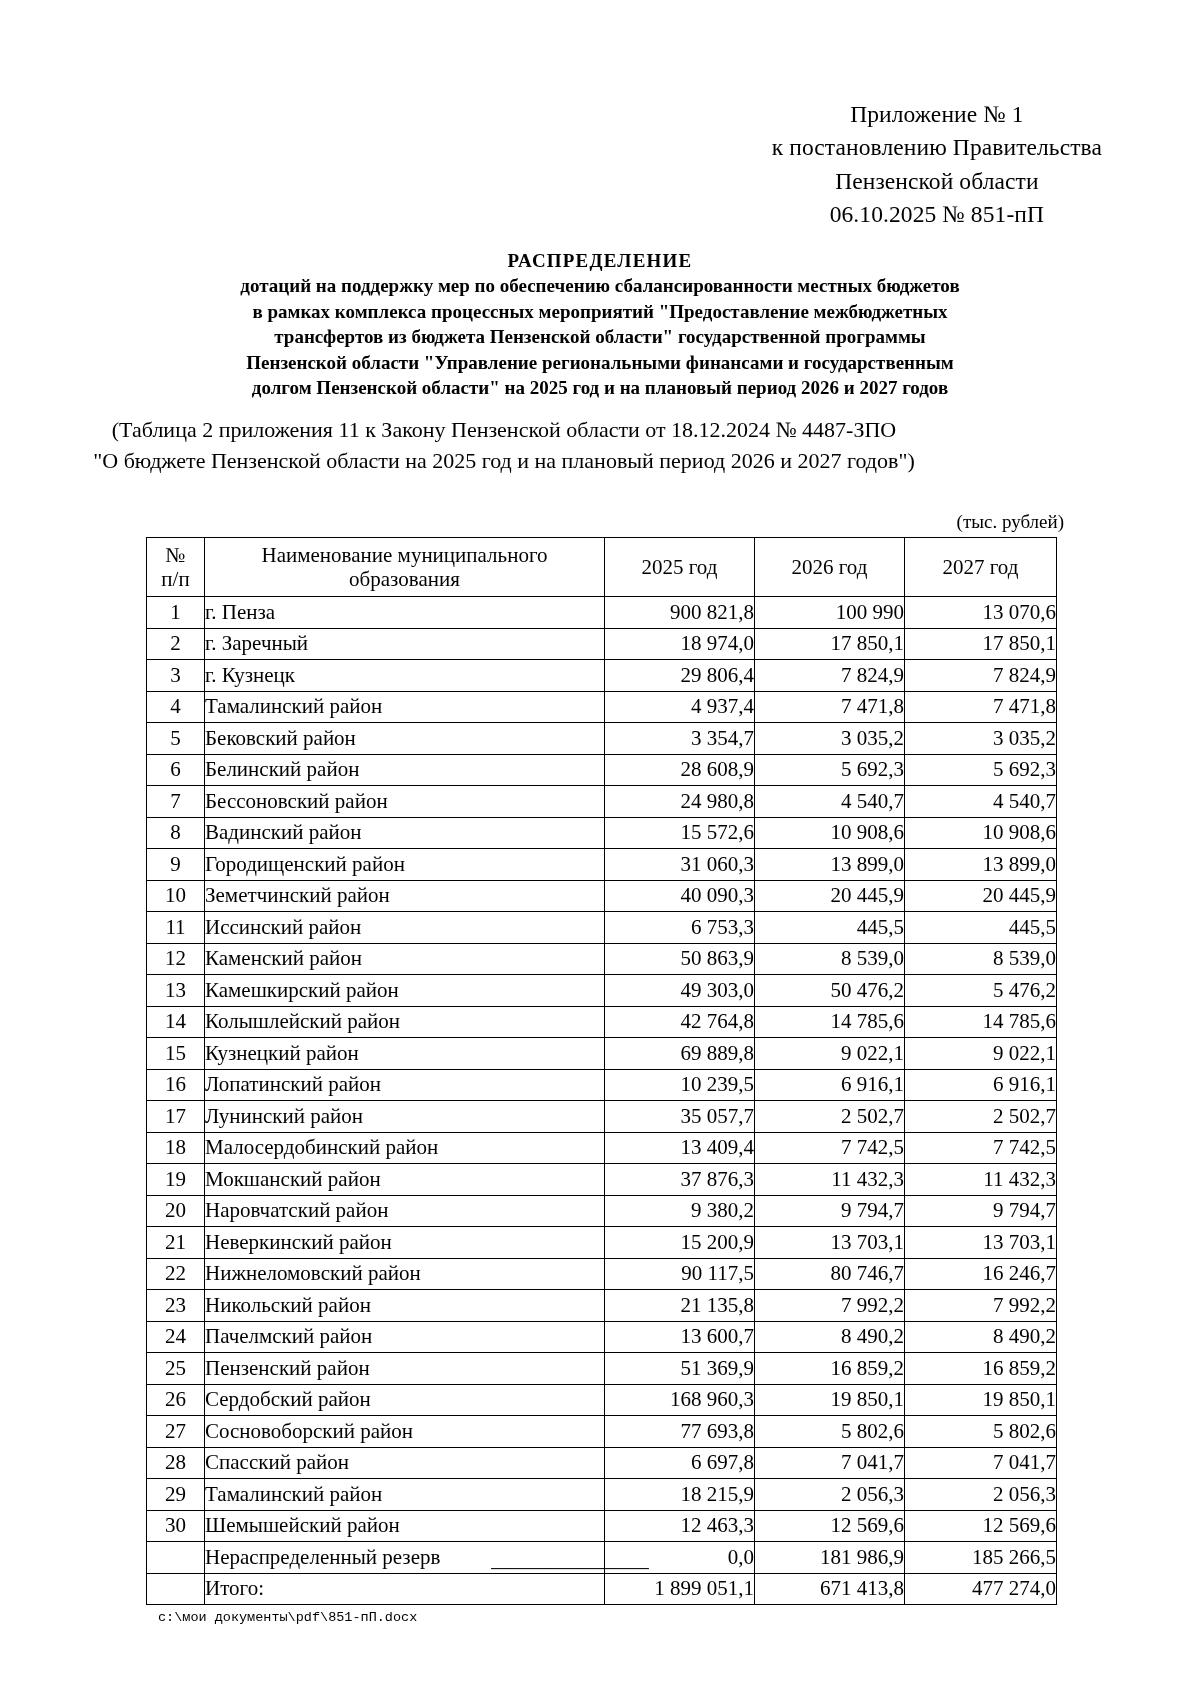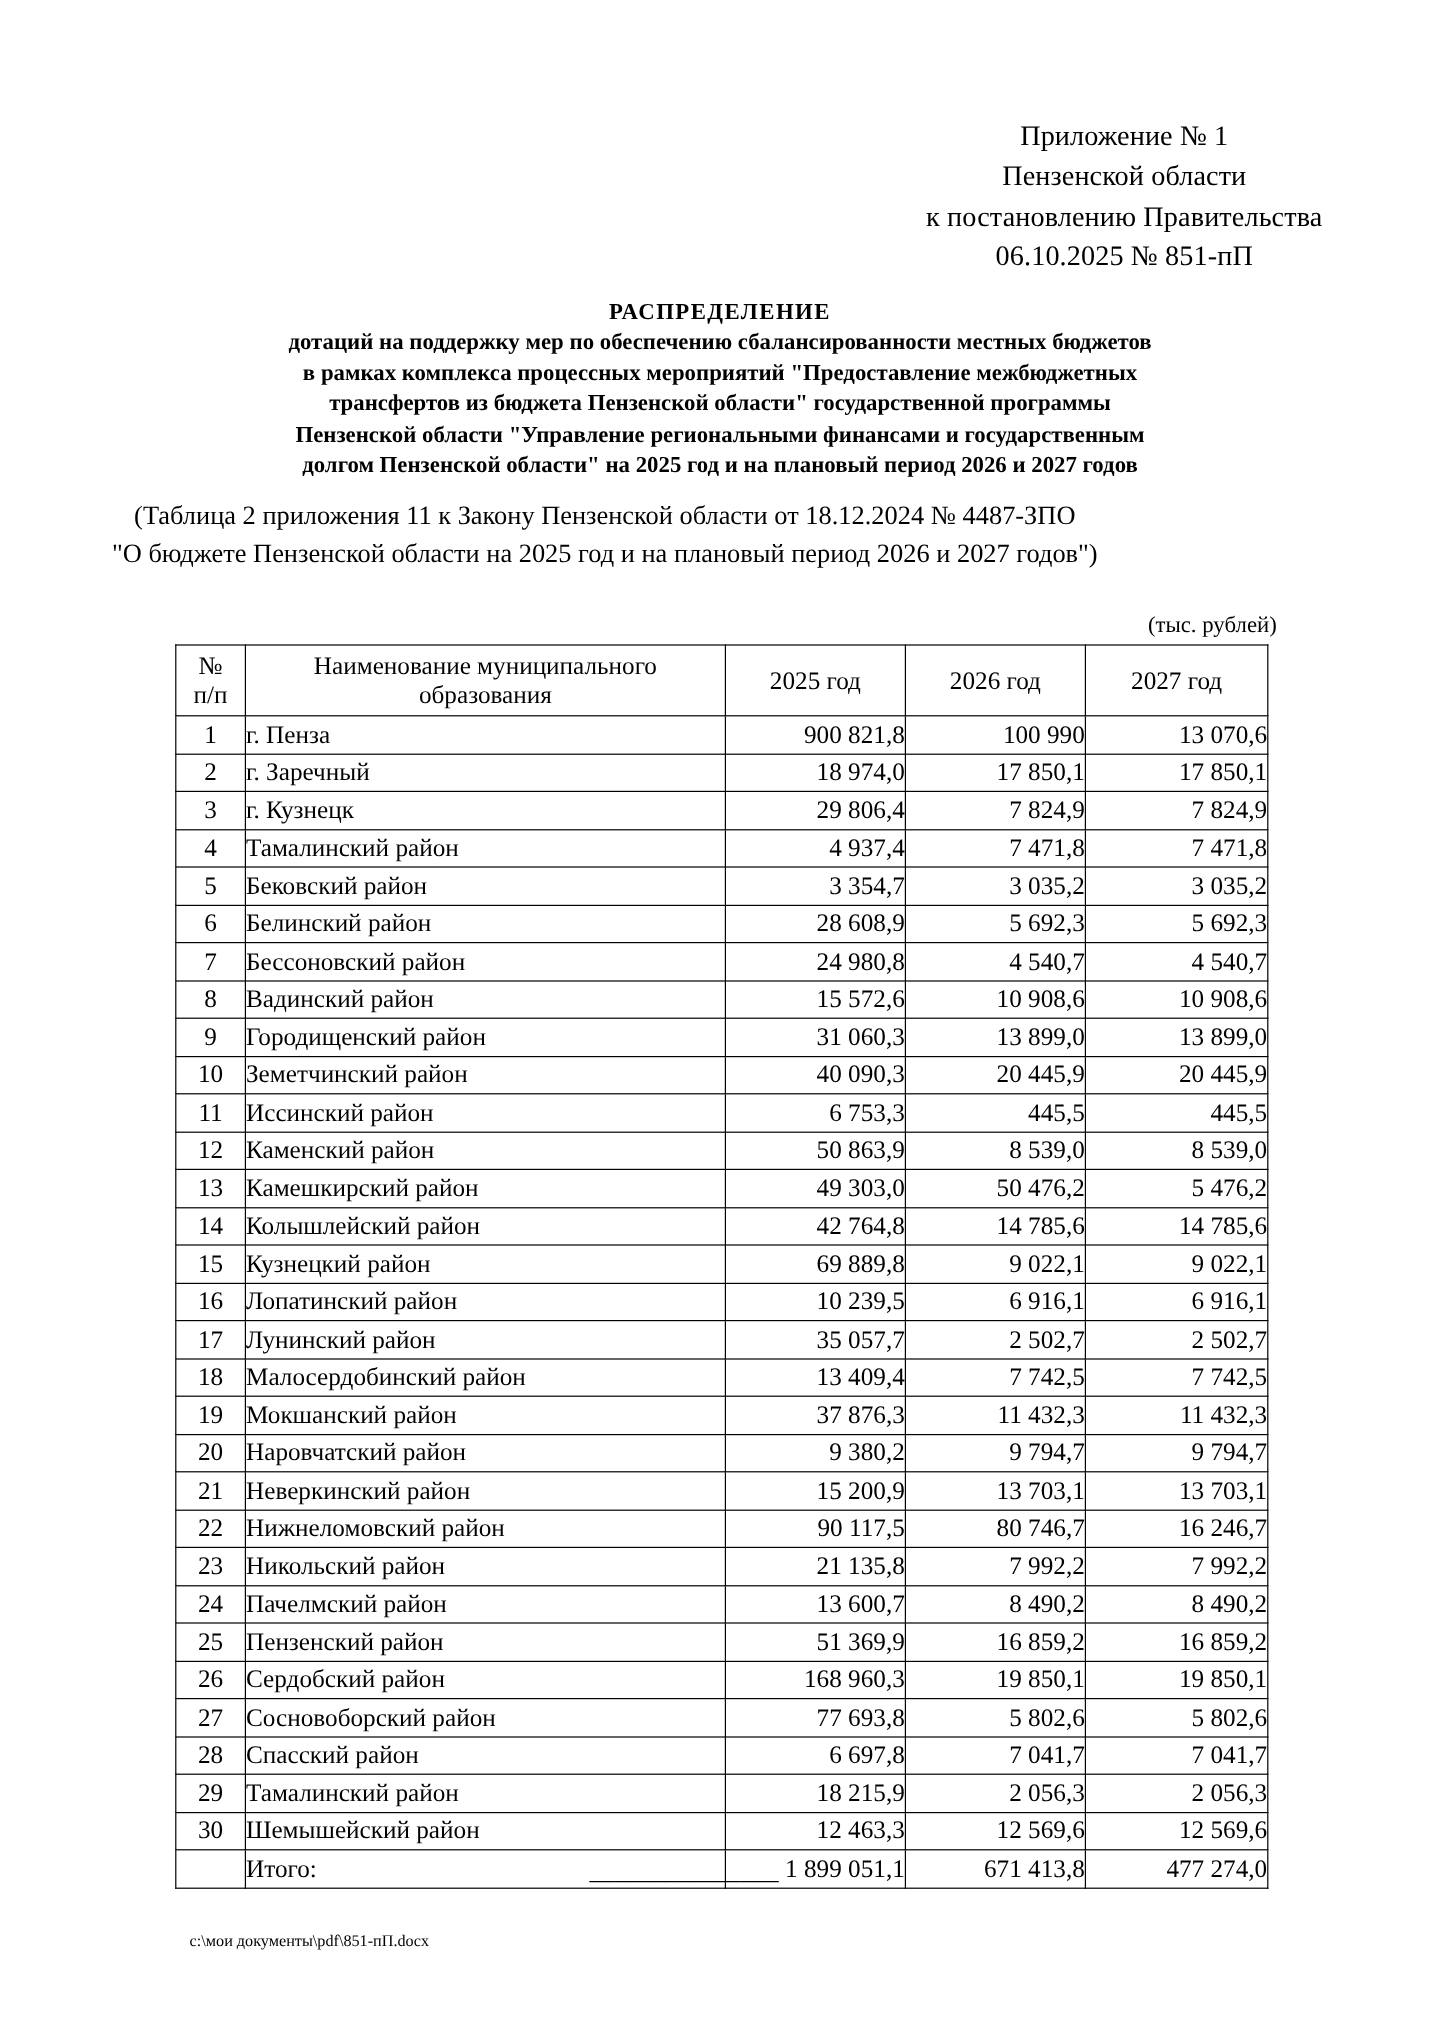--- a/index.html
+++ b/index.html
@@ -124,33 +124,33 @@
     width: 1140px;
     text-align: center;
     font-size: 21px;
     letter-spacing: 0px;
   }
   .footer-path {
     position: absolute;
     top: 1610px;
     left: 158px;
     font-size: 13.5px;
-    font-family: Liberation Serif, serif;
+    font-family: Liberation Mono, monospace;
     white-space: nowrap;
   }
 </style>
 </head>
 <body>
 
 <div class="page">
 
   <div class="appendix-block">
     <div>Приложение № 1</div>
+    <div>к постановлению Правительства</div>
     <div>Пензенской области</div>
-    <div>к постановлению Правительства</div>
     <div>06.10.2025 № 851-пП</div>
   </div>
 
   <div class="title-block">
     <div class="title-main">РАСПРЕДЕЛЕНИЕ</div>
     <div>дотаций на поддержку мер по обеспечению сбалансированности местных бюджетов</div>
     <div>в рамках комплекса процессных мероприятий "Предоставление межбюджетных</div>
     <div>трансфертов из бюджета Пензенской области" государственной программы</div>
     <div>Пензенской области "Управление региональными финансами и государственным</div>
     <div>долгом Пензенской области" на 2025 год и на плановый период 2026 и 2027 годов</div>
@@ -393,20 +393,27 @@
           </tr>
           <tr>
             <td class="cell-num">30</td>
             <td class="cell-name">Шемышейский район</td>
             <td class="cell-val">12 463,3</td>
             <td class="cell-val">12 569,6</td>
             <td class="cell-val">12 569,6</td>
           </tr>
           <tr>
             <td class="cell-num"></td>
+            <td class="cell-name">Нераспределенный резерв</td>
+            <td class="cell-val">0,0</td>
+            <td class="cell-val">181 986,9</td>
+            <td class="cell-val">185 266,5</td>
+          </tr>
+          <tr>
+            <td class="cell-num"></td>
             <td class="cell-name">Итого:</td>
             <td class="cell-val">1 899 051,1</td>
             <td class="cell-val">671 413,8</td>
             <td class="cell-val">477 274,0</td>
           </tr>
         </tbody>
     </table>
   </div>
 
   <div class="bottom-rule">_______________</div>

